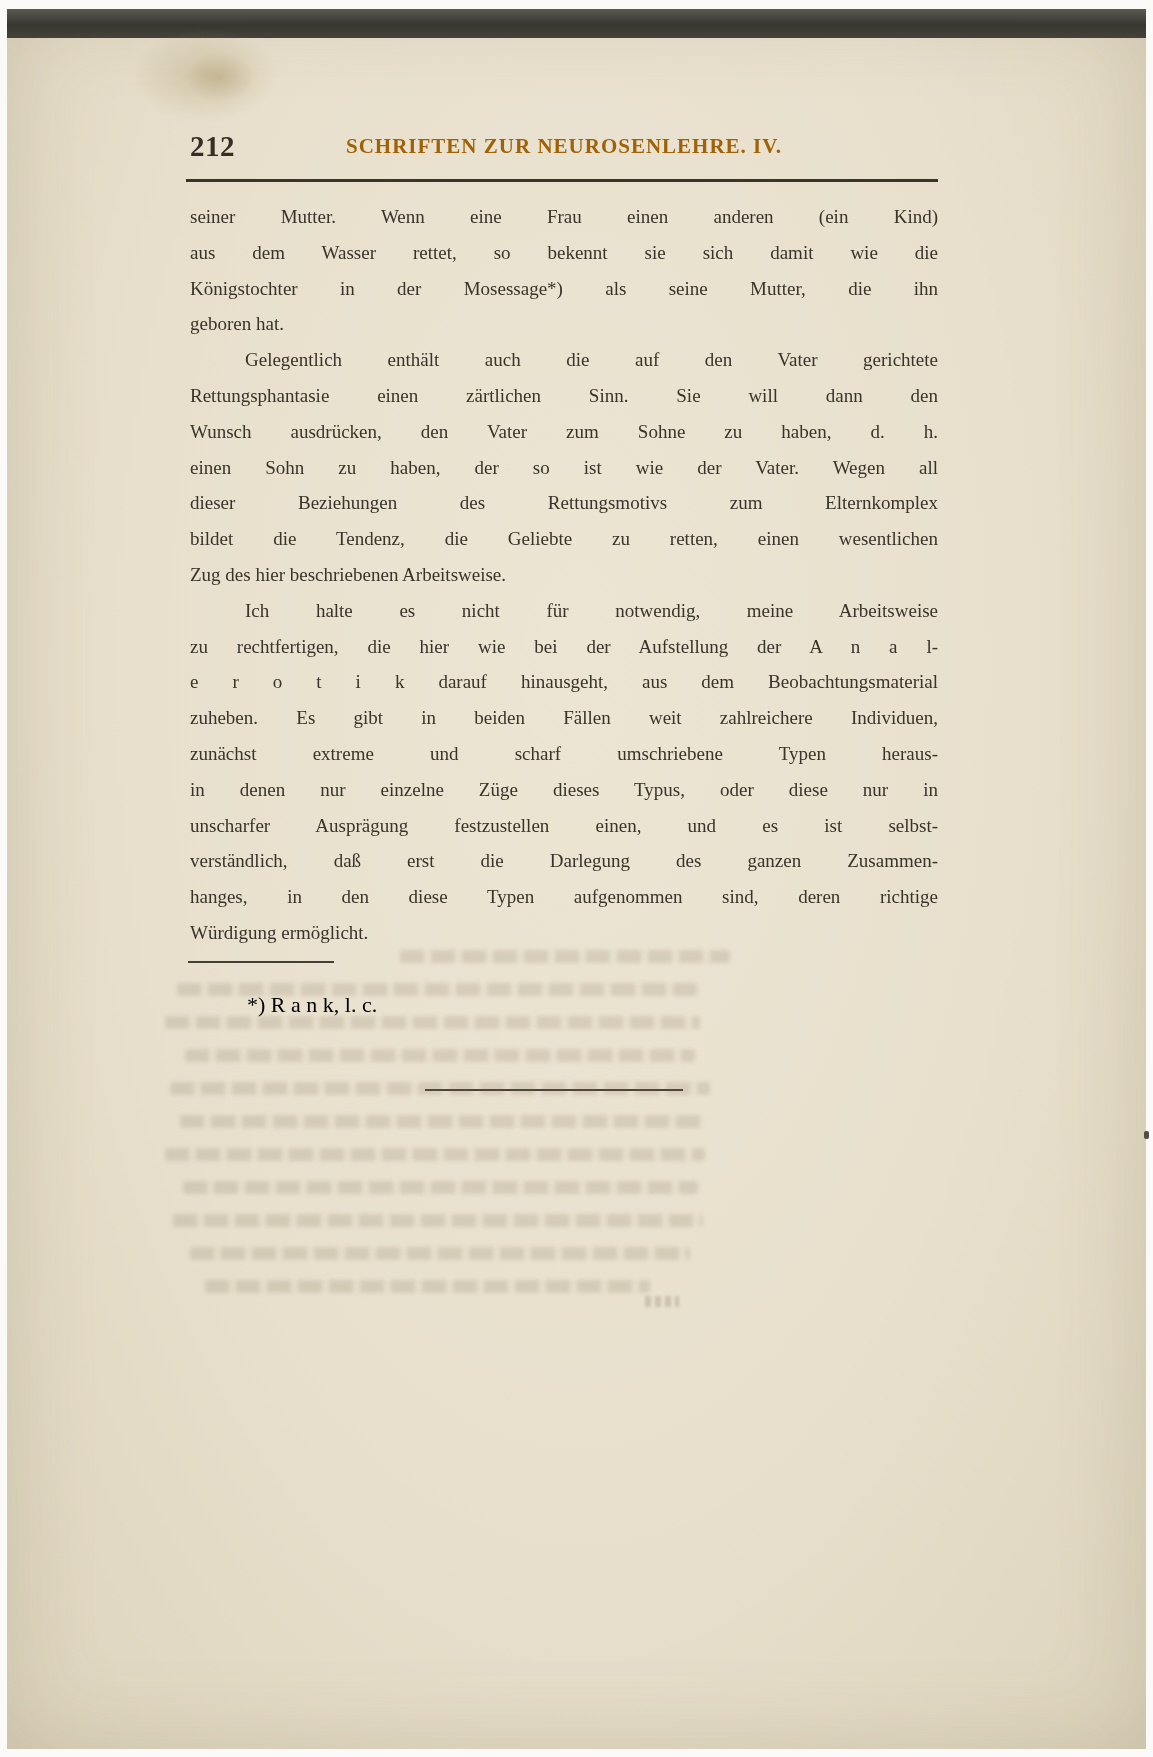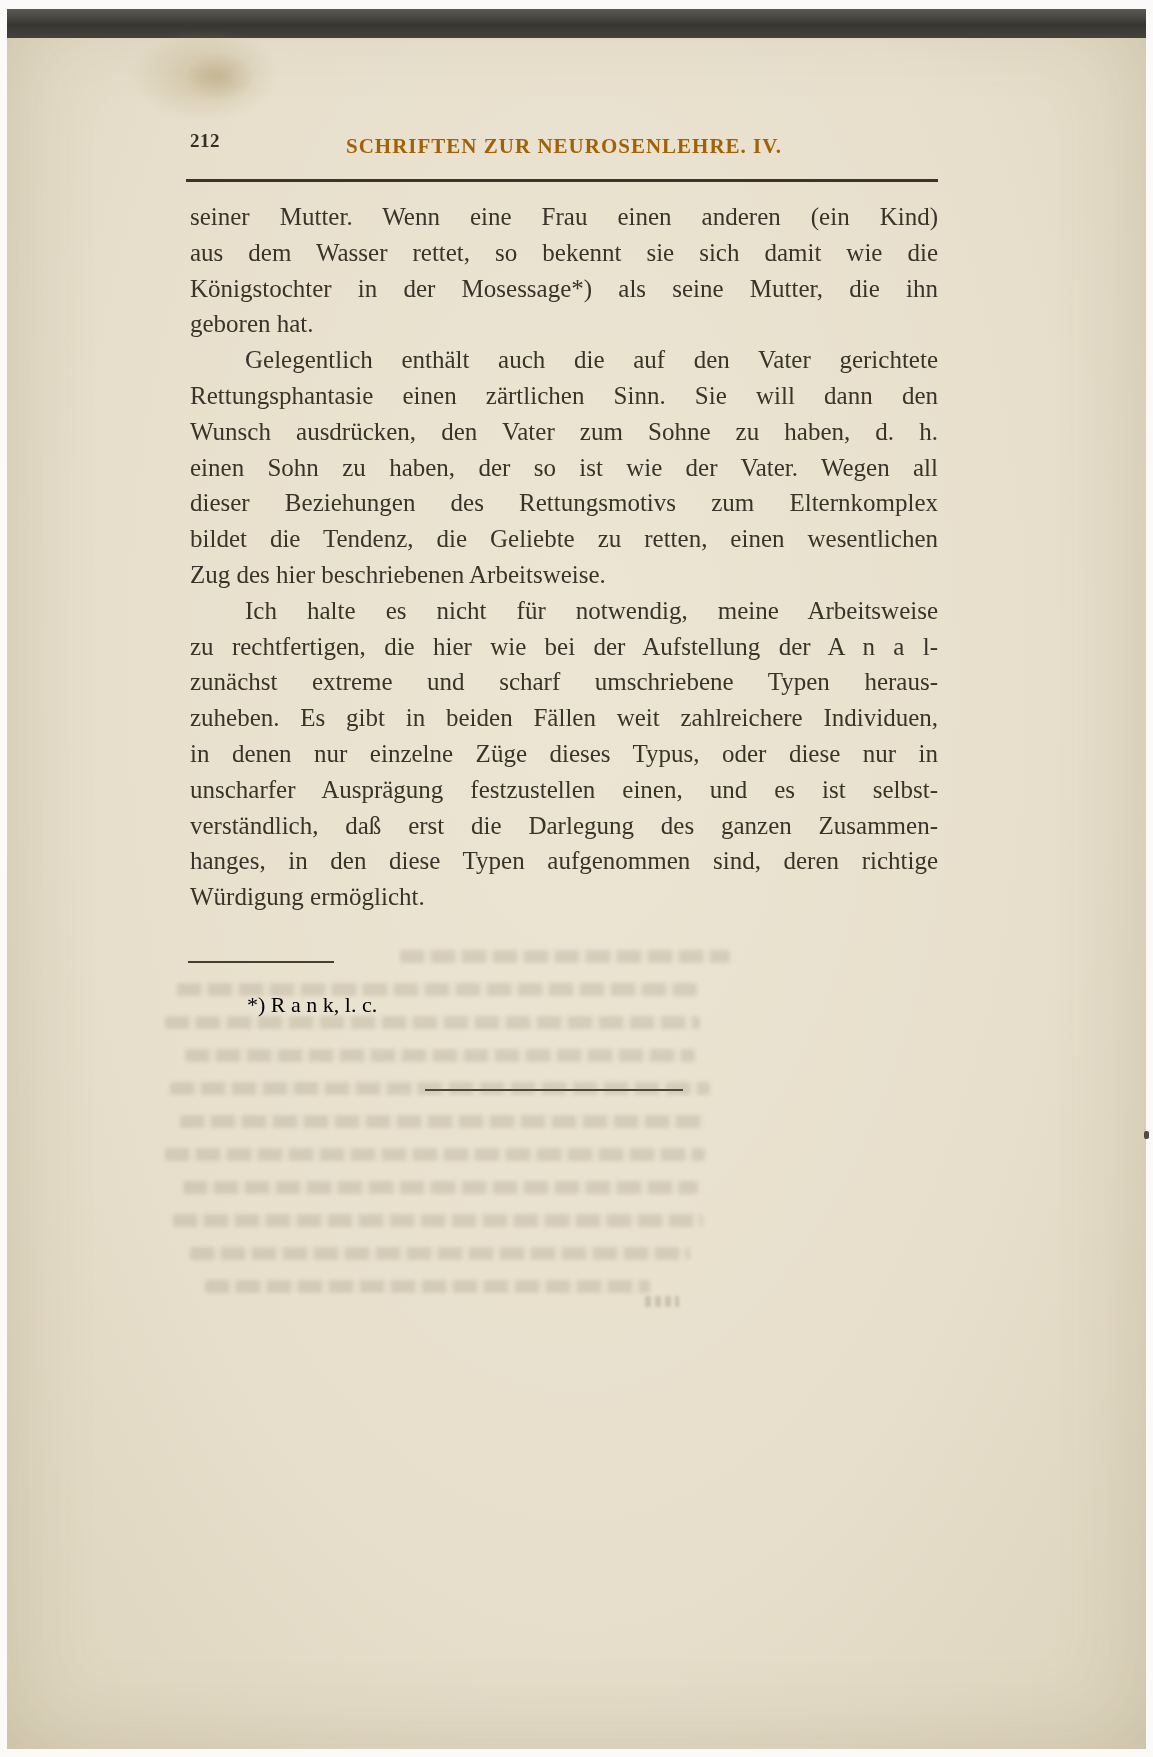--- a/index.html
+++ b/index.html
@@ -27,33 +27,33 @@
     position:absolute; left:130px; top:28px; width:150px; height:95px;
     background: radial-gradient(ellipse at center, rgba(176,156,110,0.38), rgba(176,156,110,0) 70%);
   }
   .stain-b {
     position:absolute; left:185px; top:52px; width:70px; height:50px;
     background: radial-gradient(ellipse at center, rgba(160,140,95,0.30), rgba(160,140,95,0) 70%);
   }
   .header-row { position:absolute; left:190px; top:128px; width:748px; height:34px; }
   .page-number {
     position:absolute; left:0; top:2px;
-    font-size:19px; font-weight:bold; color:#362f26; letter-spacing:0.5px;
+    font-size:29px; font-weight:bold; color:#362f26; letter-spacing:0.5px;
   }
   .header-title {
     position:absolute; left:0; right:0; top:6px; text-align:center;
     font-size:21px; font-weight:bold; letter-spacing:1px; color:#a16207;
   }
   .header-rule {
     position:absolute; left:186px; top:179px; width:752px; height:3px;
     background:#3a342b;
   }
   .body-text {
     position:absolute; left:190px; top:199px; width:748px;
-    font-size:25px; line-height:35.8px; color:#3a332a;
+    font-size:19px; line-height:35.8px; color:#3a332a;
   }
   .line {
     height:35.8px;
     text-align:justify;
     text-align-last:justify;
     white-space:normal;
   }
   .line.last { text-align-last:left; }
   .line.indent { text-indent:55px; }
   .footnote-rule {
@@ -121,22 +121,23 @@
       <div class="line last">geboren hat.</div>
       <div class="line indent">Gelegentlich enthält auch die auf den Vater gerichtete</div>
       <div class="line">Rettungsphantasie einen zärtlichen Sinn. Sie will dann den</div>
       <div class="line">Wunsch ausdrücken, den Vater zum Sohne zu haben, d. h.</div>
       <div class="line">einen Sohn zu haben, der so ist wie der Vater. Wegen all</div>
       <div class="line">dieser Beziehungen des Rettungsmotivs zum Elternkomplex</div>
       <div class="line">bildet die Tendenz, die Geliebte zu retten, einen wesentlichen</div>
       <div class="line last">Zug des hier beschriebenen Arbeitsweise.</div>
       <div class="line indent">Ich halte es nicht für notwendig, meine Arbeitsweise</div>
       <div class="line">zu rechtfertigen, die hier wie bei der Aufstellung der A n a l-</div>
+      <div class="line">e r o t i k darauf hinausgeht, aus dem Beobachtungsmaterial</div>
+      <div class="line">zuheben. Es gibt in beiden Fällen weit zahlreichere Individuen,</div>
       <div class="line">zunächst extreme und scharf umschriebene Typen heraus-</div>
-      <div class="line">zuheben. Es gibt in beiden Fällen weit zahlreichere Individuen,</div>
       <div class="line">in denen nur einzelne Züge dieses Typus, oder diese nur in</div>
       <div class="line">unscharfer Ausprägung festzustellen einen, und es ist selbst-</div>
       <div class="line">verständlich, daß erst die Darlegung des ganzen Zusammen-</div>
       <div class="line">hanges, in den diese Typen aufgenommen sind, deren richtige</div>
       <div class="line last">Würdigung ermöglicht.</div>
     </div>
 
   <div class="footnote-rule"></div>
   <div class="footnote">*) R a n k,  l.  c.</div>
 

